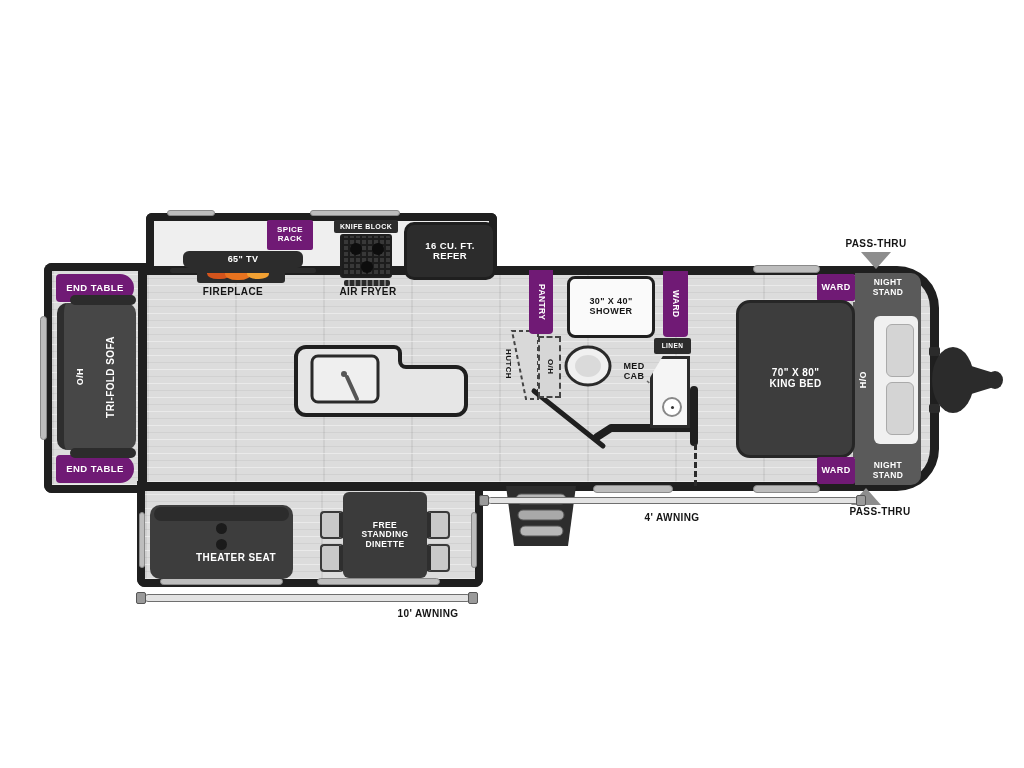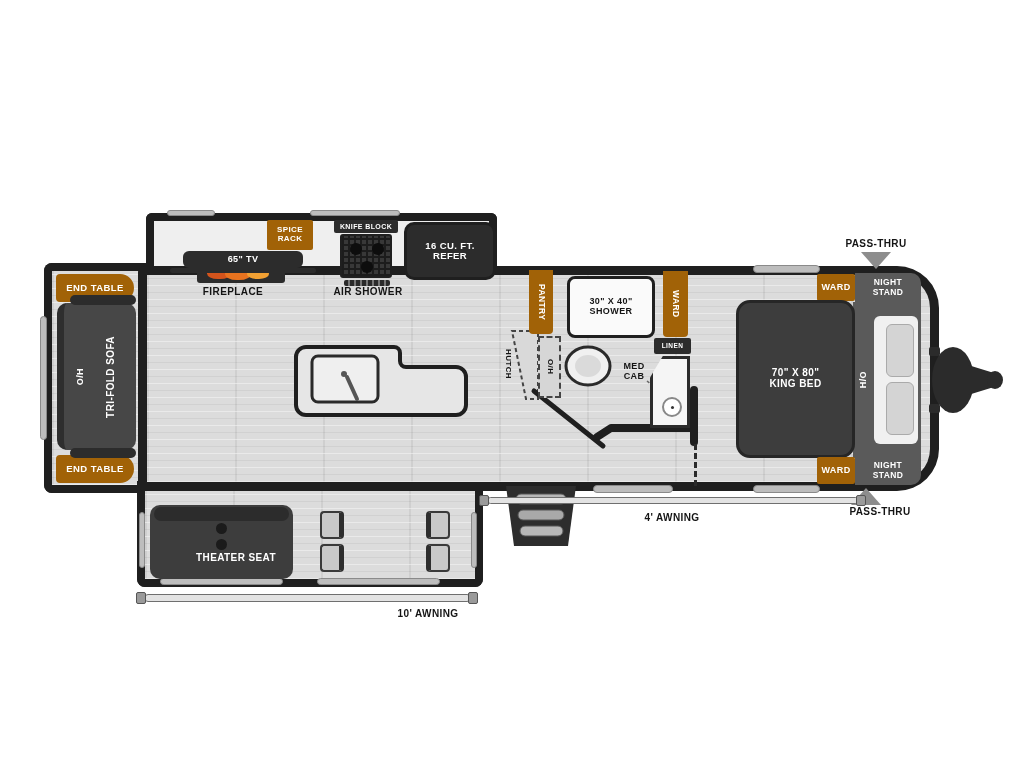--- a/index.html
+++ b/index.html
@@ -4,21 +4,21 @@
 <style>
   html,body{margin:0;padding:0;background:#ffffff;}
   #canvas{position:relative;width:1024px;height:768px;background:#ffffff;overflow:hidden;
           font-family:"Liberation Sans", sans-serif;}
   .abs{position:absolute;box-sizing:border-box;}
   .blk{position:absolute;box-sizing:border-box;display:flex;align-items:center;justify-content:center;
        text-align:center;}
   .lbl{font-weight:700;letter-spacing:.4px;line-height:1.08;}
   .on-dark{color:#ffffff;}
   .on-floor{color:#141414;}
-  .dark{background:#a16207;}
+  .dark{background:#701a75;}
   .darker{background:#2c2c2c;}
   .gray{background:#5a5a5a;}
   .floor{background-color:#dcdcdc;
     background-image:
       repeating-linear-gradient(0deg, rgba(255,255,255,.55) 0 1px, rgba(0,0,0,0) 1px 14px),
       repeating-linear-gradient(0deg, rgba(0,0,0,.05) 0 1px, rgba(0,0,0,0) 1px 7px),
       repeating-linear-gradient(90deg, rgba(0,0,0,.06) 0 2px, rgba(0,0,0,0) 2px 88px);}
   .wallbox{border:9px solid #1f1f1f;}
   .vtext{writing-mode:vertical-rl;}
   .vtext.up{transform:rotate(180deg);}
@@ -128,21 +128,21 @@
   <div class="blk darker lbl on-dark" style="left:334px;top:220px;width:64px;height:13px;font-size:7px;border-radius:2px;">
       <span>KNIFE BLOCK</span>
     </div>
   <div class="abs stove" style="left:340px;top:234px;width:52px;height:44px;">
     <div class="burner" style="left:8px;top:7px;"></div>
     <div class="burner" style="left:30px;top:7px;"></div>
     <div class="burner" style="left:19px;top:25px;"></div>
   </div>
   <div class="abs grate" style="left:344px;top:280px;width:46px;height:6px;"></div>
   <div class="blk lbl on-floor" style="left:318px;top:285px;width:100px;height:14px;font-size:10px;">
-      <span>AIR SHOWER</span>
+      <span>AIR FRYER</span>
     </div>
   <div class="blk darker lbl on-dark" style="left:404px;top:222px;width:92px;height:58px;border-radius:10px;border:3px solid #1f1f1f;font-size:9.5px;">
     <span style="display:inline-block;width:70px;">16 CU. FT. REFER</span>
     </div>
 
   <div class="blk dark" style="left:529px;top:270px;width:24px;height:64px;border-radius:0 0 4px 4px;">
     <span class="vtext lbl on-dark" style="font-size:8.5px;">PANTRY</span>
     </div>
   <div class="blk" style="left:500px;top:336px;width:16px;height:56px;">
     <span class="vtext lbl on-floor" style="font-size:8px;">HUTCH</span>
@@ -206,20 +206,23 @@
     <div class="abs" style="left:66px;top:18px;width:11px;height:11px;border-radius:50%;background:#1b1b1b;"></div>
     <div class="abs" style="left:66px;top:34px;width:11px;height:11px;border-radius:50%;background:#1b1b1b;"></div>
     <div class="blk lbl on-dark" style="left:0;top:38px;width:143px;height:30px;font-size:10px;padding-left:29px;">
       <span>THEATER SEAT</span>
       </div>
   </div>
   <div class="abs chair" style="left:320px;top:511px;width:24px;height:28px;border-right:5px solid #2e2e2e;"></div>
   <div class="abs chair" style="left:320px;top:544px;width:24px;height:28px;border-right:5px solid #2e2e2e;"></div>
   <div class="abs chair" style="left:426px;top:511px;width:24px;height:28px;border-left:5px solid #2e2e2e;"></div>
   <div class="abs chair" style="left:426px;top:544px;width:24px;height:28px;border-left:5px solid #2e2e2e;"></div>
+  <div class="blk lbl on-dark" style="left:343px;top:492px;width:84px;height:86px;background:#3b3b3b;border-radius:6px;font-size:8.5px;">
+    <span style="display:inline-block;width:62px;">FREE STANDING DINETTE</span>
+    </div>
 
   <div class="abs awning" style="left:487px;top:497px;width:372px;height:7px;"></div>
   <div class="abs awncap" style="left:479px;top:495px;width:10px;height:11px;"></div>
   <div class="abs awncap" style="left:856px;top:495px;width:10px;height:11px;"></div>
   <div class="blk lbl on-floor" style="left:602px;top:511px;width:140px;height:14px;font-size:10px;">
       <span>4' AWNING</span>
     </div>
   <div class="abs awning" style="left:144px;top:594px;width:327px;height:8px;"></div>
   <div class="abs awncap" style="left:136px;top:592px;width:10px;height:12px;"></div>
   <div class="abs awncap" style="left:468px;top:592px;width:10px;height:12px;"></div>

